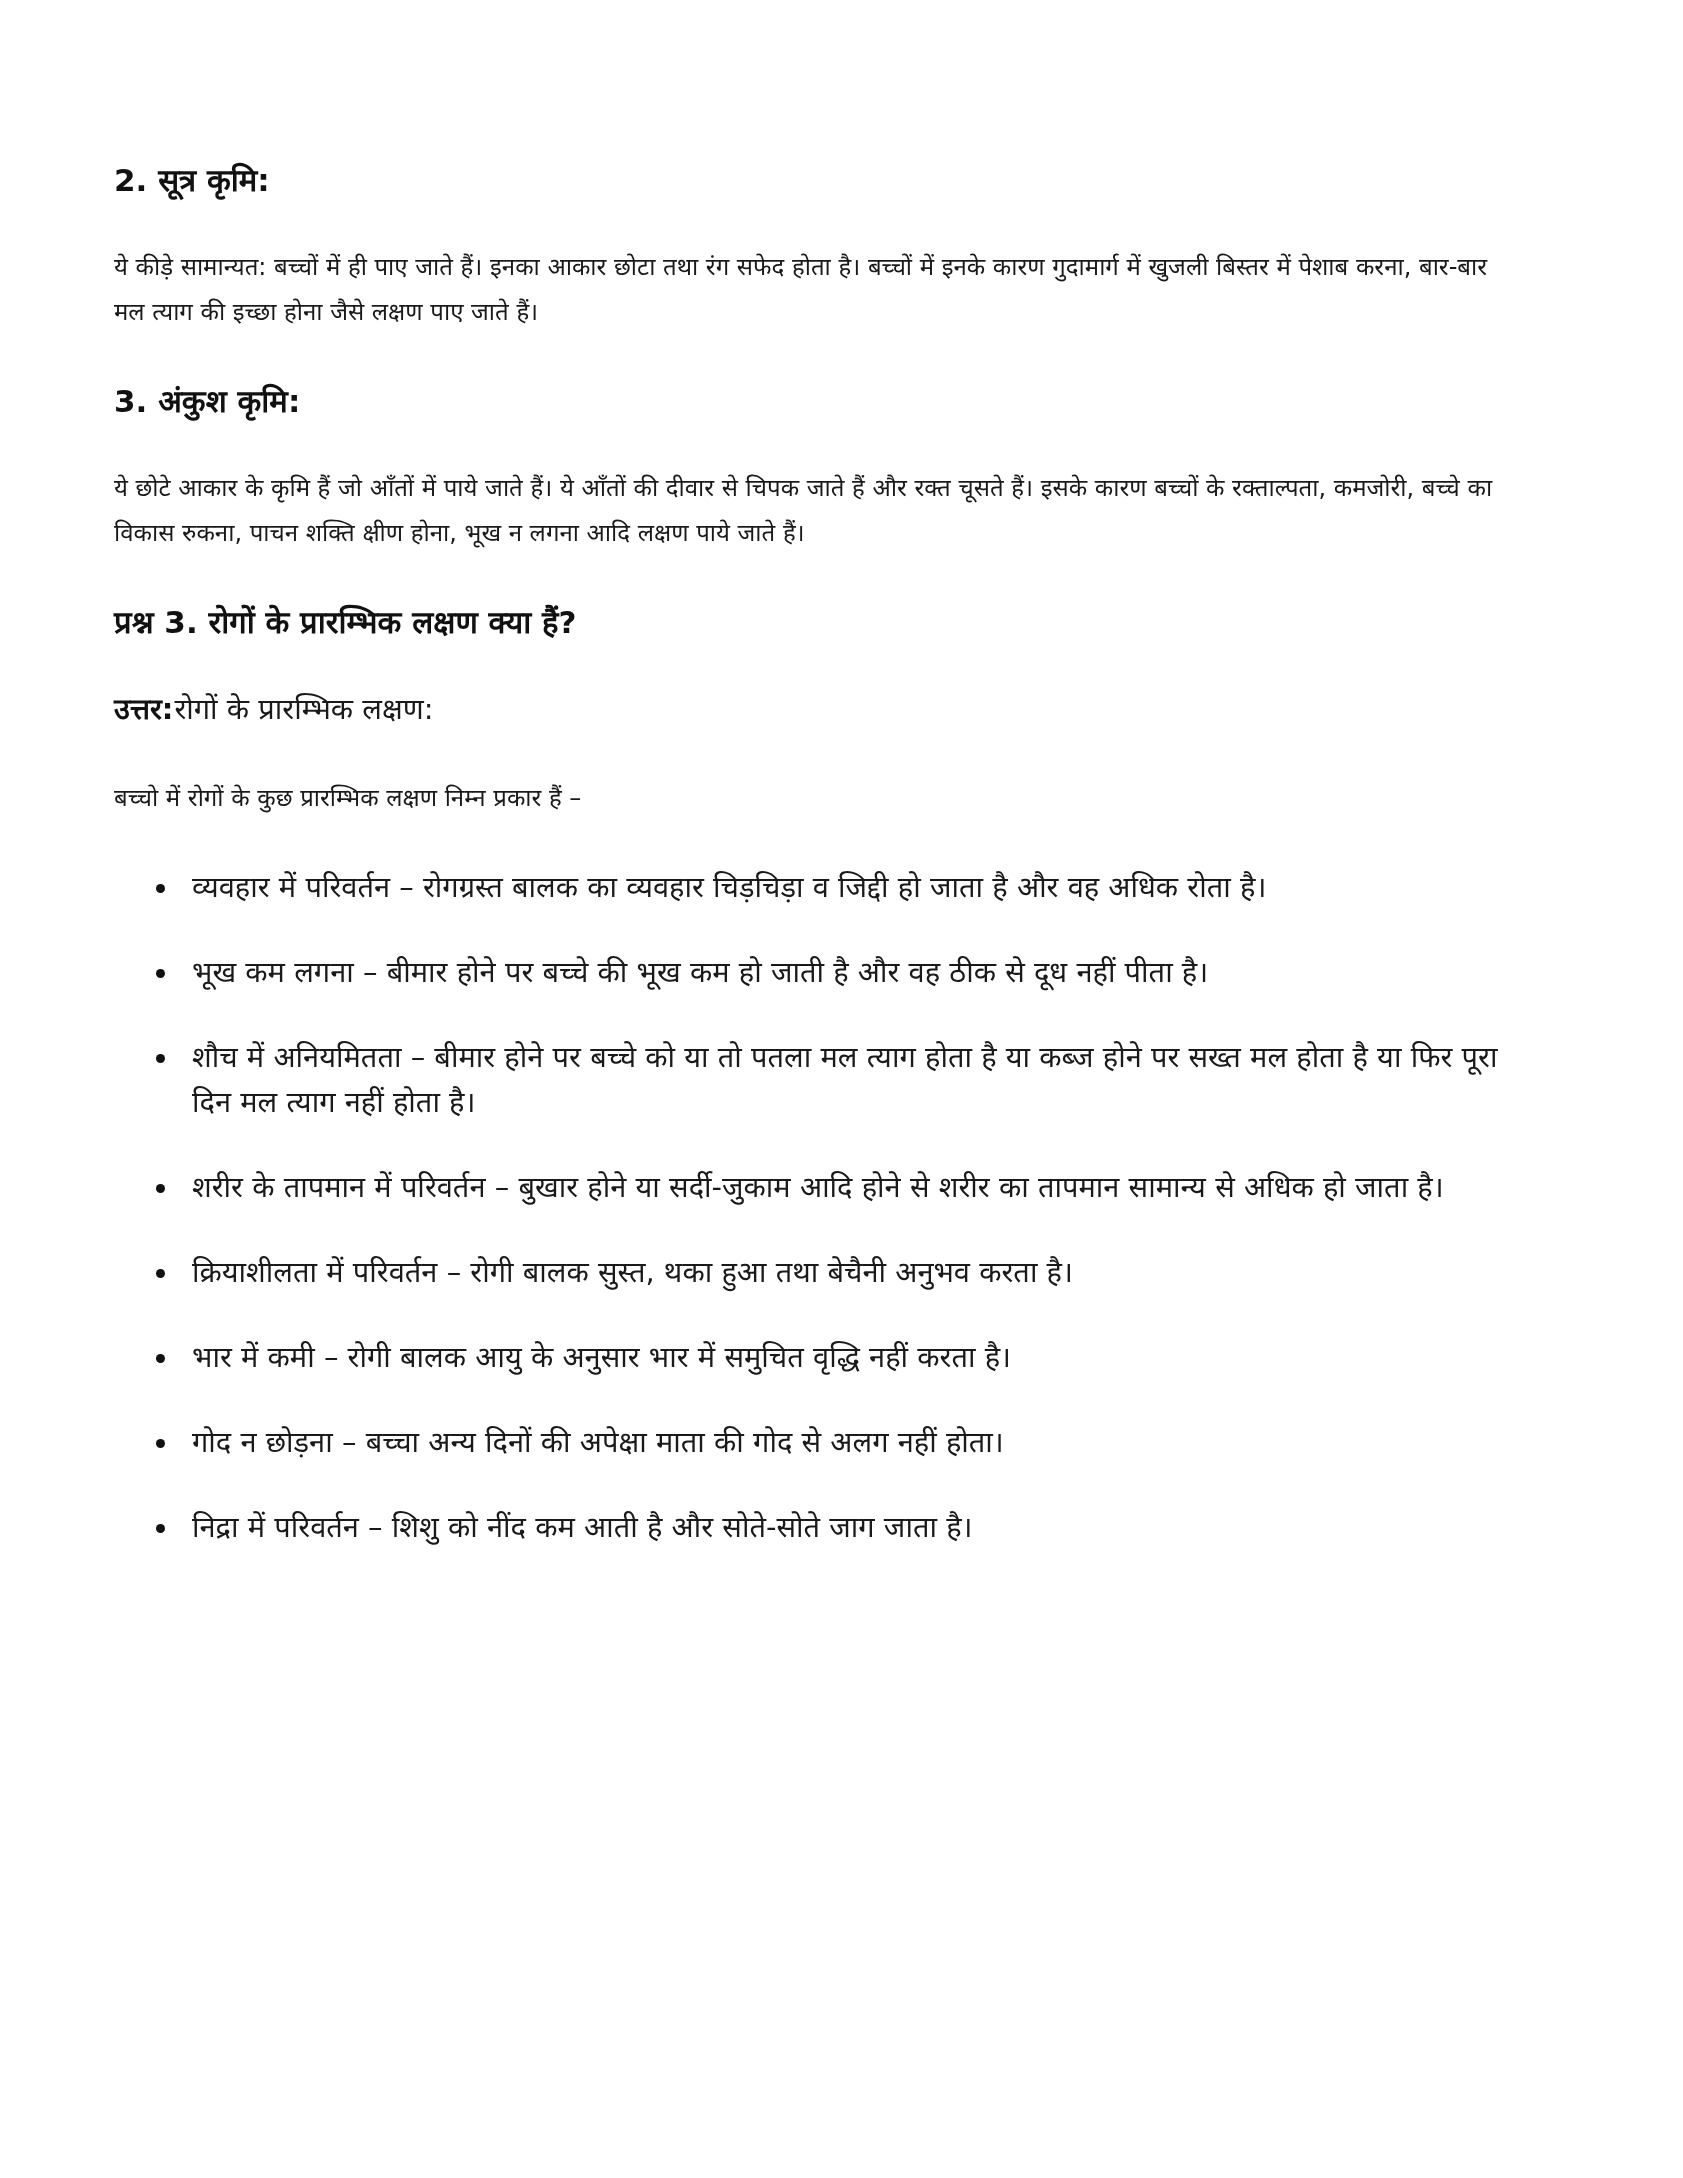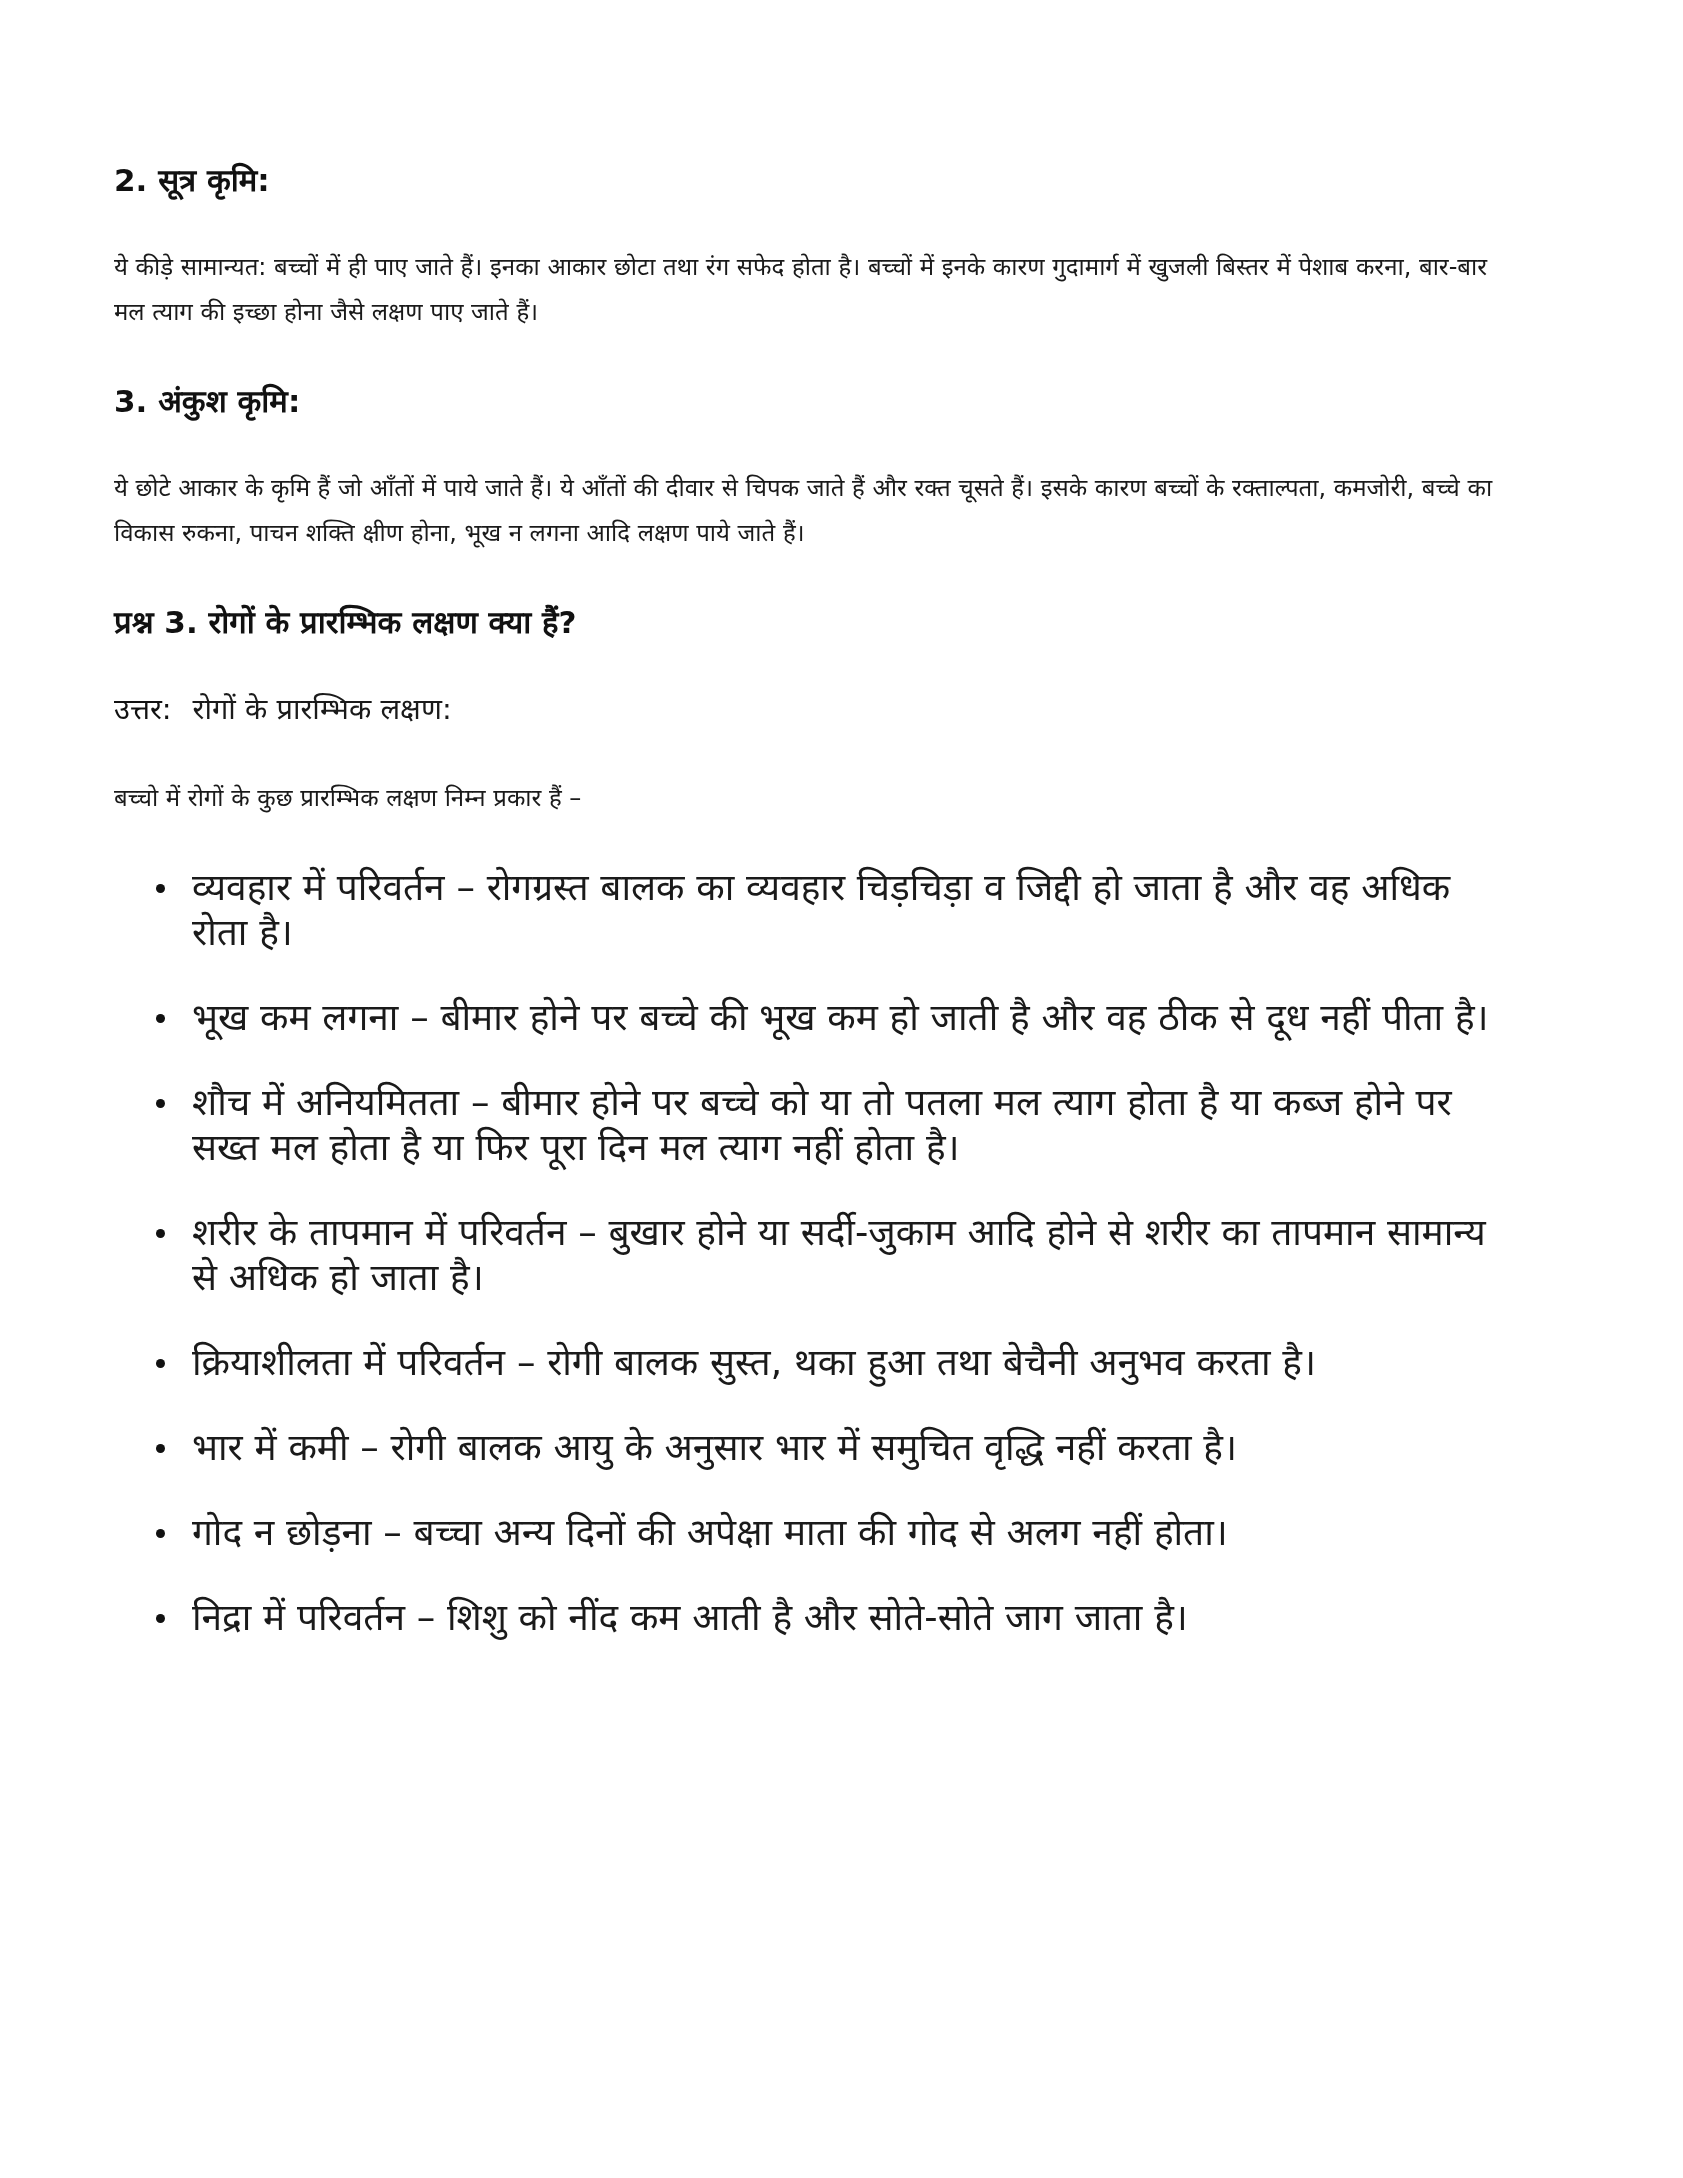--- a/index.html
+++ b/index.html
@@ -36,23 +36,23 @@
   }
 
   .answer-line {
     font-size: 29px;
     line-height: 45px;
     margin-bottom: 44px;
     color: #1a1a1a;
   }
 
   .answer-label {
-    font-weight: normal;
+    font-weight: bold;
     color: #111111;
-    margin-right: 21px;
+    margin-right: 1px;
   }
 
   .symptoms-list {
     list-style: none;
     margin-top: 2px;
   }
 
   .symptom {
     display: flex;
     align-items: flex-start;
@@ -65,21 +65,21 @@
     width: 9px;
     height: 9px;
     border-radius: 50%;
     background: #111111;
     margin: 19px 0 0 42px;
   }
 
   .symptom-text {
     display: block;
     margin-left: 27px;
-    font-size: 37px;
+    font-size: 29px;
     line-height: 45px;
     color: #1a1a1a;
   }
 </style>
 </head>
 <body>
 
 <div class="page">
 
   <h2 class="doc-heading">2. सूत्र कृमि:</h2>

